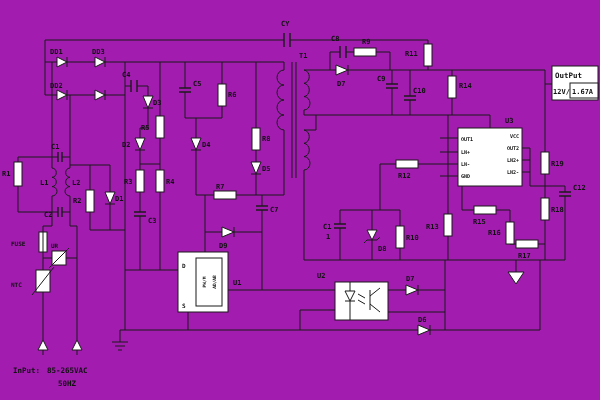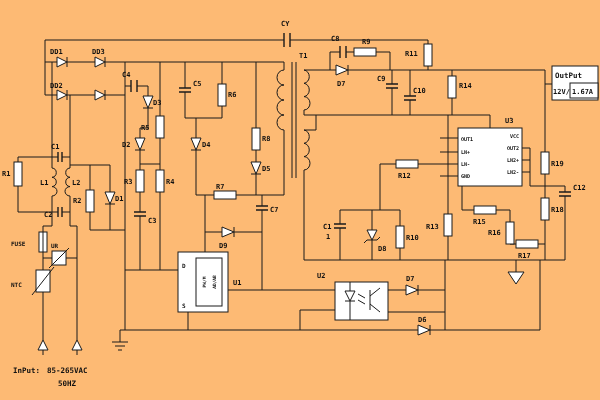--- a/index.html
+++ b/index.html
@@ -1,16 +1,16 @@
 <!DOCTYPE html>
 <html><head>
 <meta charset="utf-8">
 <style>
   html,body{margin:0;padding:0;background:#888;}
-  #stage{position:relative;width:600px;height:400px;background:#fdba74;overflow:hidden;
+  #stage{position:relative;width:600px;height:400px;background:#a21caf;overflow:hidden;
          font-family:"DejaVu Sans Mono",monospace;}
   svg{position:absolute;left:0;top:0;}
   .wire{stroke:#1b1b1b;stroke-width:1;fill:none;}
   .sym{stroke:#1b1b1b;stroke-width:1;fill:#ffffff;}
   .plate{stroke:#1b1b1b;stroke-width:1.4;fill:none;}
   .coil{stroke:#1b1b1b;stroke-width:1;fill:none;}
   .lbl{font:bold 7px "DejaVu Sans Mono",monospace;fill:#111;}
   .lbl6{font:bold 6px "DejaVu Sans Mono",monospace;fill:#111;}
   .pin{font:bold 5px "DejaVu Sans Mono",monospace;fill:#111;}
   .tiny{font:bold 4.5px "DejaVu Sans Mono",monospace;fill:#111;}

